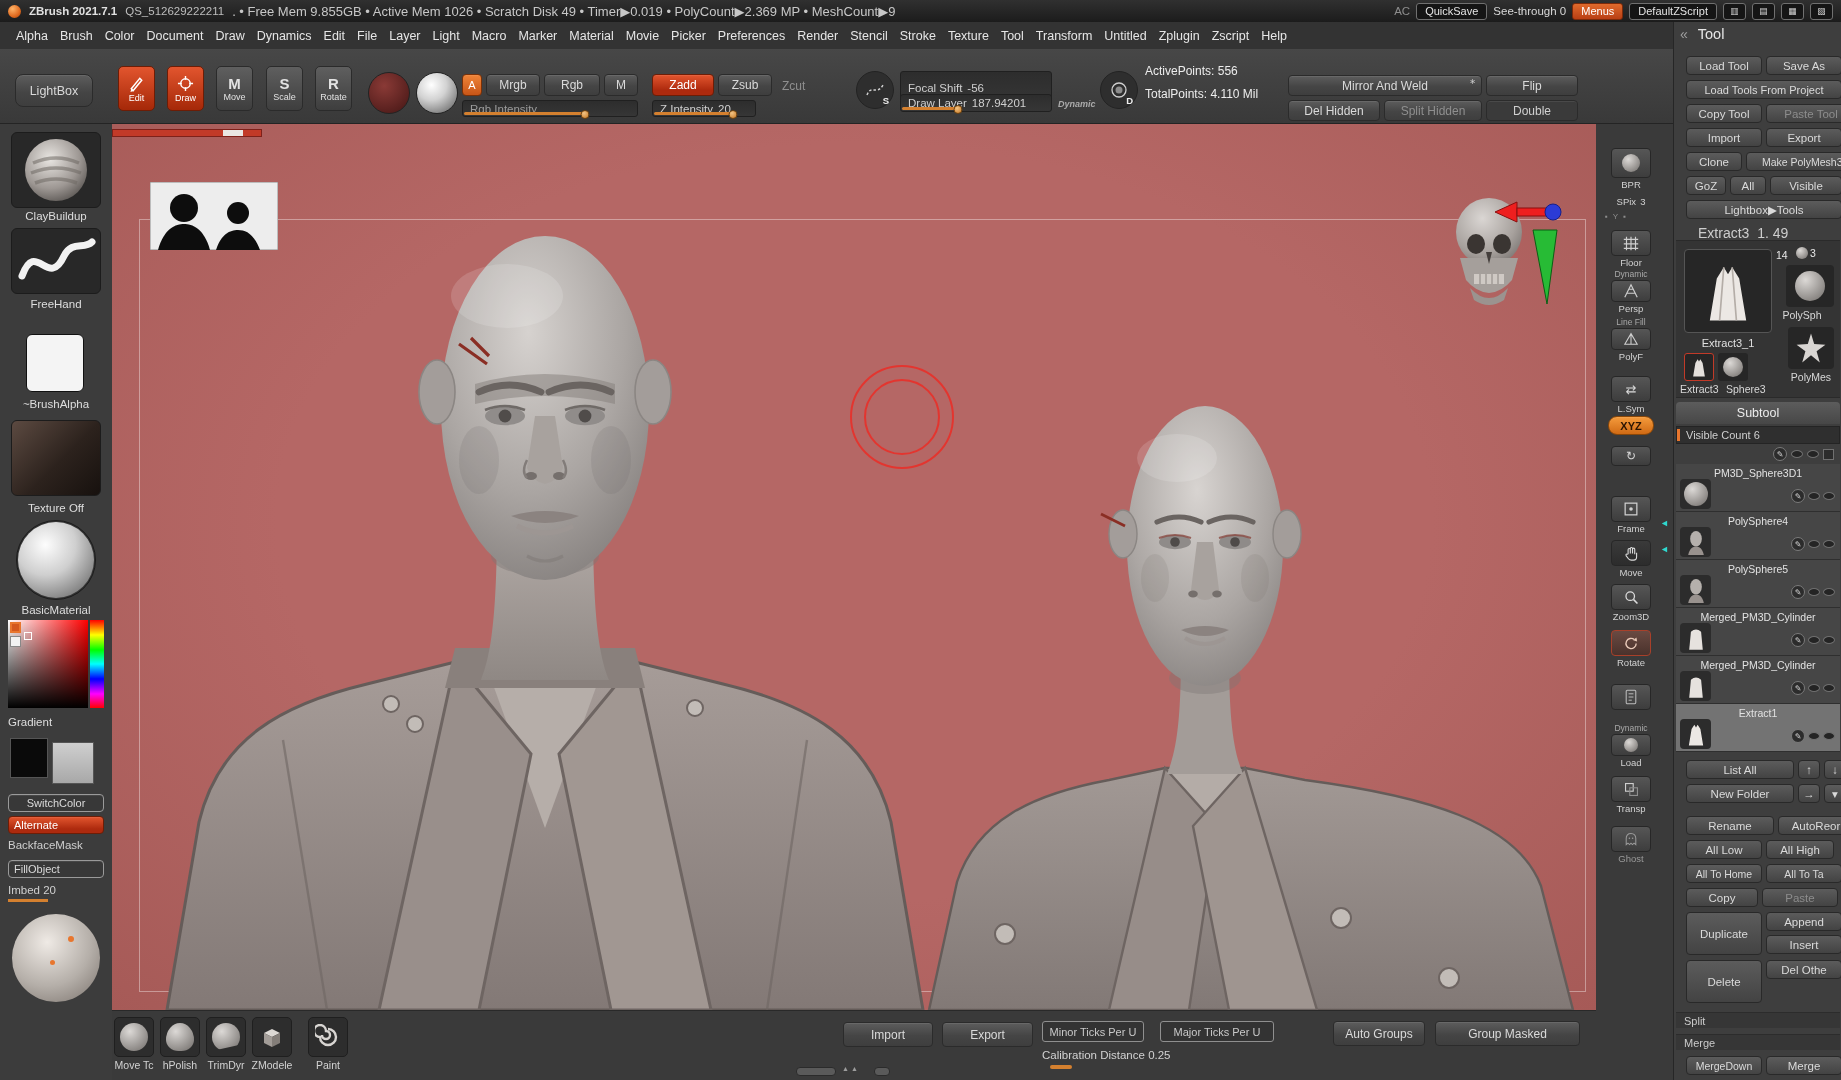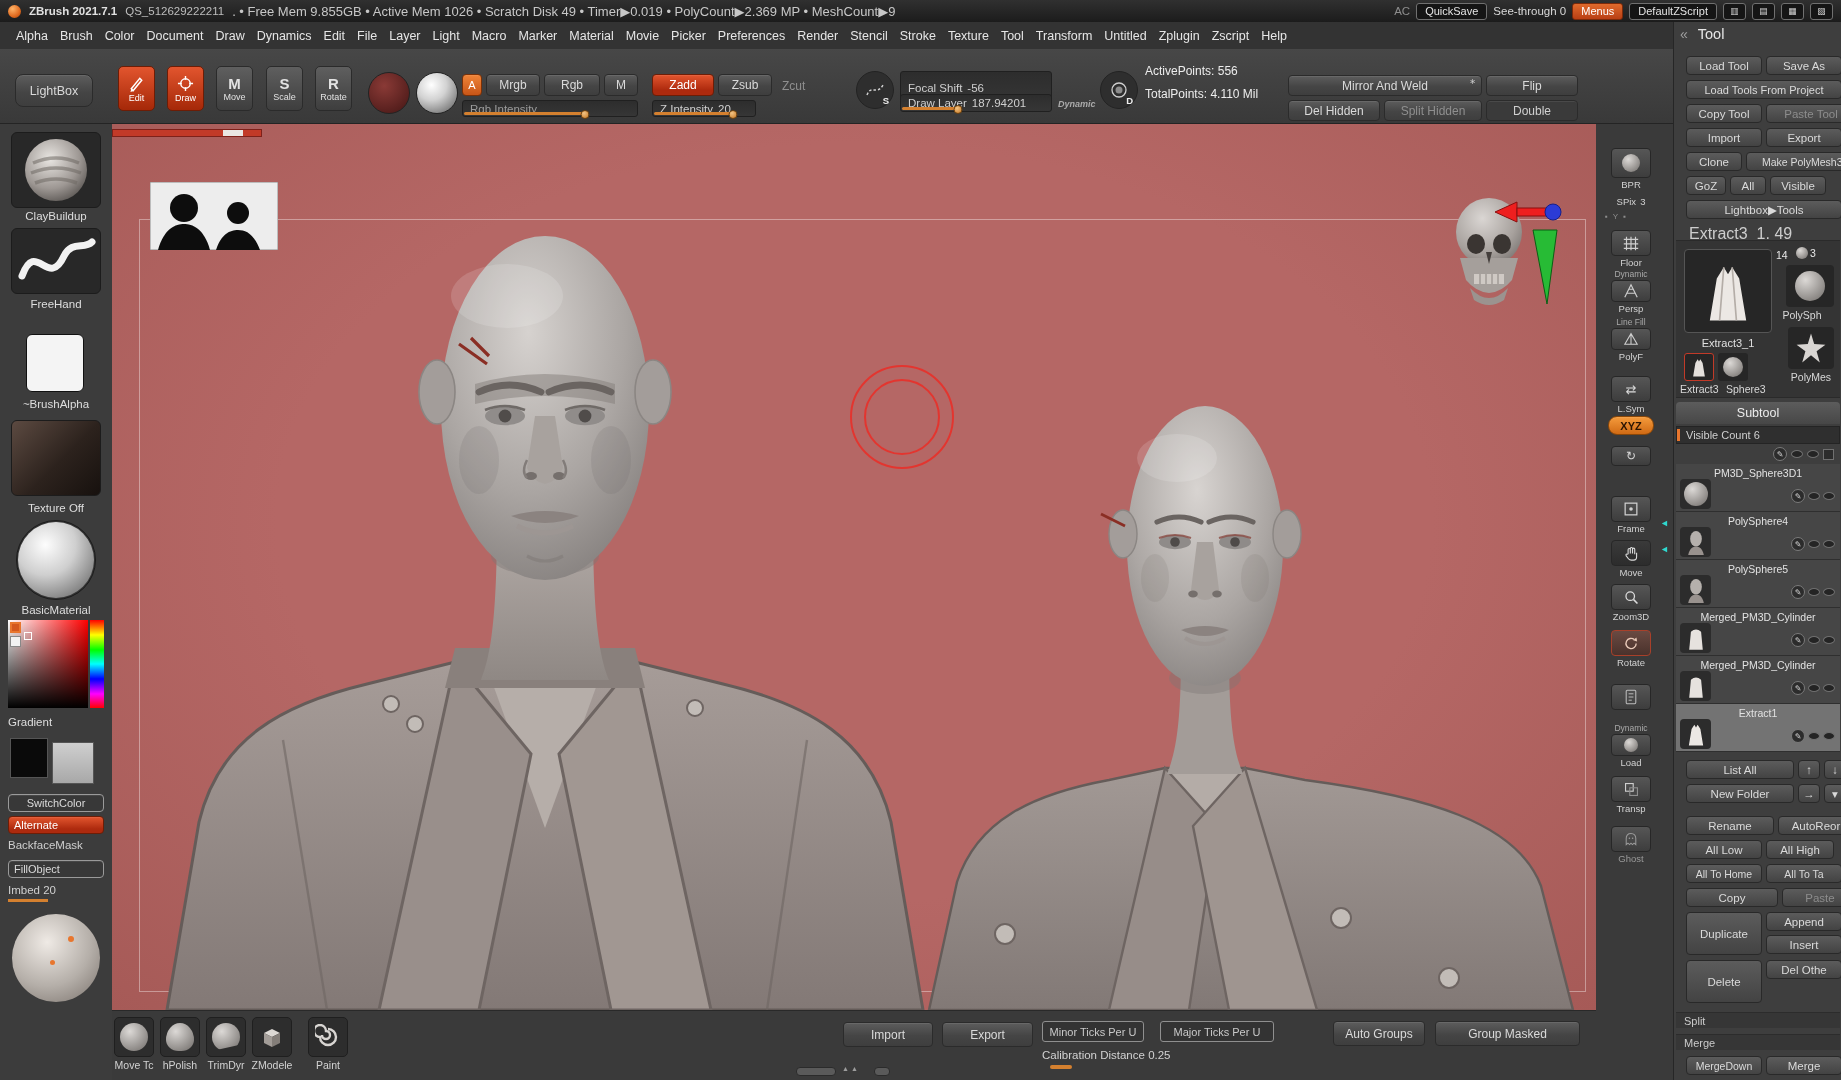--- a/index.html
+++ b/index.html
@@ -614,26 +614,26 @@
     <span class="pbtn" style="width:76px">Import</span>
     <span class="pbtn" style="width:76px">Export</span>
   </div>
   <div class="prow" style="top:130px">
     <span class="pbtn" style="width:56px">Clone</span>
     <span class="pbtn" style="width:120px;font-size:10.5px">Make PolyMesh3D</span>
   </div>
   <div class="prow" style="top:154px">
     <span class="pbtn" style="width:40px">GoZ</span>
     <span class="pbtn" style="width:36px">All</span>
-    <span class="pbtn" style="width:56px">Visible</span>
+    <span class="pbtn" style="width:72px">Visible</span>
   </div>
   <div class="prow" style="top:178px">
     <span class="pbtn" style="width:156px">Lightbox▶Tools</span>
   </div>
-  <span class="abs" style="left:15px;top:203px;font-size:16px;color:#cdcdcd">Extract3_1. 49</span>
+  <span class="abs" style="left:24px;top:203px;font-size:14px;color:#cdcdcd">Extract3_1. 49</span>
 
   <div class="abs" style="left:2px;top:218px;width:164px;height:158px;background:#343434;border-top:1px solid #2a2a2a;border-bottom:1px solid #2a2a2a">
     <div class="abs" style="left:8px;top:8px;width:88px;height:84px;background:#262626;border:1px solid #555;border-radius:4px;display:flex;align-items:center;justify-content:center">
       <svg width="56" height="66" viewBox="0 0 40 46">
           <path d="M7,44 L12,14 L17,6 L20,11 L23,6 L28,14 L33,44 Z" fill="#ece8e4"></path>
           <path d="M17,6 L14,44 M23,6 L26,44" stroke="#b4ada7" stroke-width="1.2" fill="none"></path>
         </svg>
     </div>
     <span class="abs" style="left:100px;top:8px;font-size:10.5px;color:#e8e8e8">14</span>
     <div class="abs" style="left:120px;top:6px;display:flex;align-items:center;gap:2px">
@@ -775,21 +775,21 @@
   </div>
   <div class="prow" style="top:818px">
     <span class="pbtn" style="width:76px">All Low</span>
     <span class="pbtn" style="width:68px">All High</span>
   </div>
   <div class="prow" style="top:842px">
     <span class="pbtn" style="width:76px;font-size:10.5px">All To Home</span>
     <span class="pbtn" style="width:76px;font-size:10.5px">All To Ta</span>
   </div>
   <div class="prow" style="top:866px">
-    <span class="pbtn" style="width:92px">Copy</span>
+    <span class="pbtn" style="width:72px">Copy</span>
     <span class="pbtn dim" style="width:76px">Paste</span>
   </div>
   <div class="prow" style="top:890px">
     <span class="pbtn" style="width:76px;height:43px">Duplicate</span>
     <span style="display:flex;flex-direction:column;gap:4px">
       <span class="pbtn" style="width:76px">Append</span>
       <span class="pbtn" style="width:76px">Insert</span>
     </span>
   </div>
   <div class="prow" style="top:938px">

